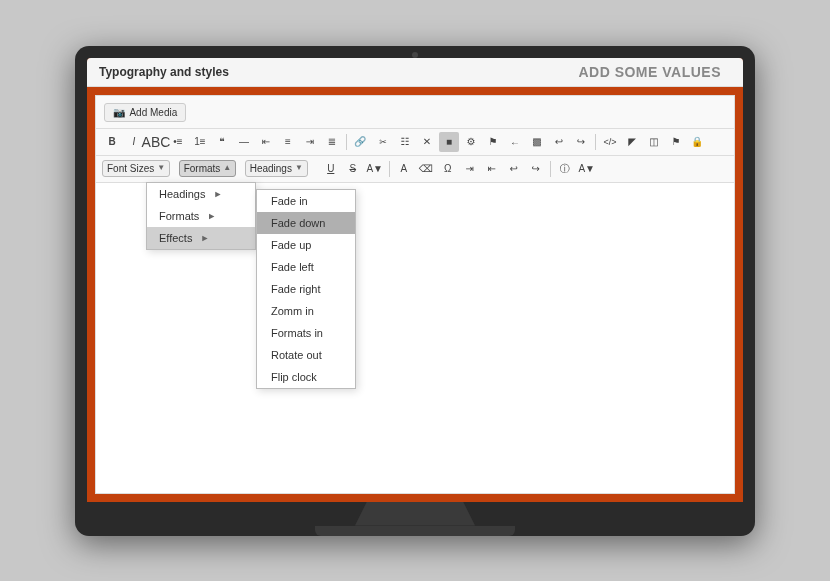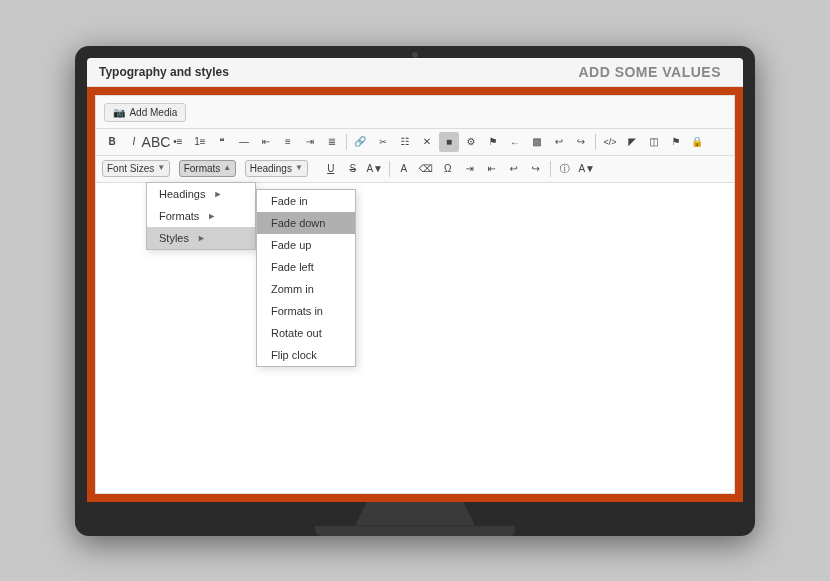--- a/index.html
+++ b/index.html
@@ -341,38 +341,41 @@
           <div class="formats-menu">
             <div class="formats-menu-item">
               <span>Headings</span>
               <span class="submenu-arrow">►</span>
             </div>
             <div class="formats-menu-item">
               <span>Formats</span>
               <span class="submenu-arrow">►</span>
             </div>
             <div class="formats-menu-item active">
-              <span>Styles</span>
+              <span>Effects</span>
               <span class="submenu-arrow">►</span>
             </div>
           </div>
 
           
           <div class="effects-submenu">
             <div class="effects-submenu-item">
               <span>Fade in</span>
             </div>
             <div class="effects-submenu-item highlighted">
               <span>Fade down</span>
             </div>
             <div class="effects-submenu-item">
               <span>Fade up</span>
             </div>
             <div class="effects-submenu-item">
               <span>Fade left</span>
+            </div>
+            <div class="effects-submenu-item">
+              <span>Fade right</span>
             </div>
             <div class="effects-submenu-item">
               <span>Zomm in</span>
             </div>
             <div class="effects-submenu-item">
               <span>Formats in</span>
             </div>
             <div class="effects-submenu-item">
               <span>Rotate out</span>
             </div>

